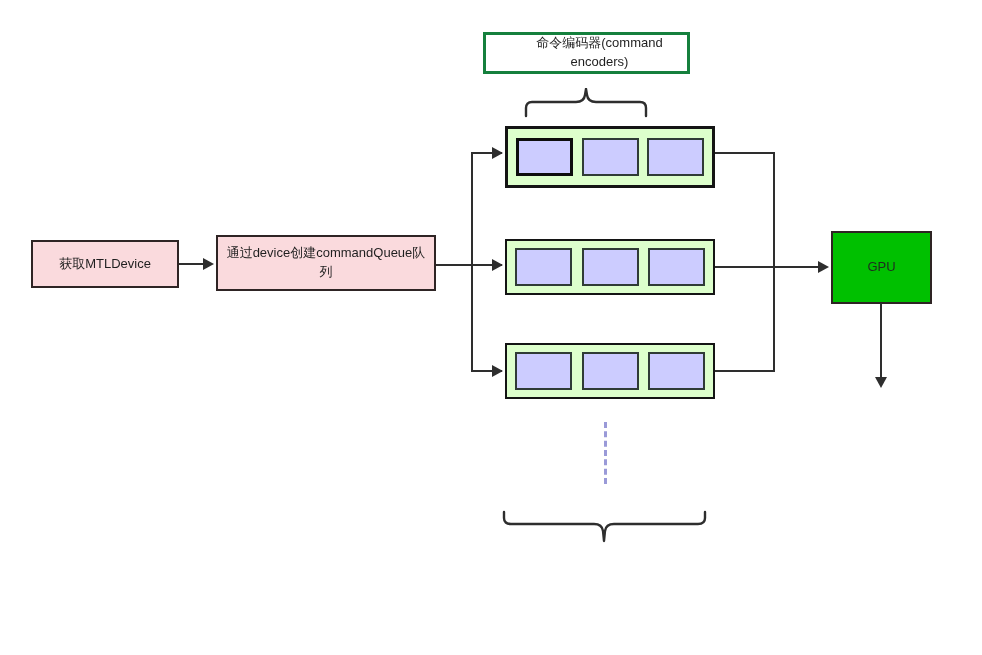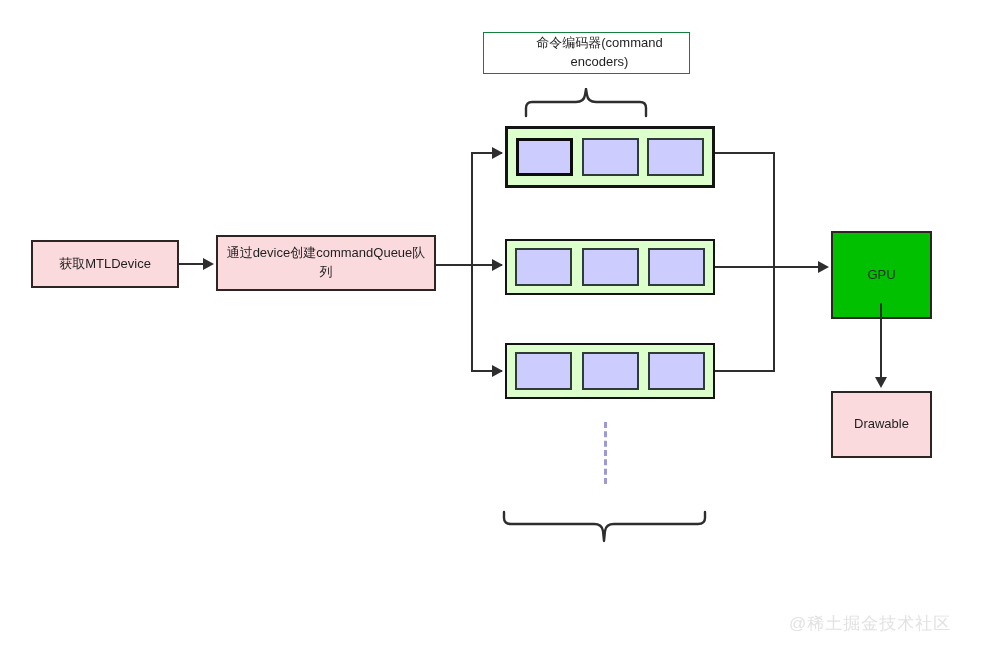--- a/index.html
+++ b/index.html
@@ -34,21 +34,21 @@
     font-size: 13px;
   }
   .node-green-fill {
     background: #00c000;
     border: 2px solid #2e2424;
     font-size: 13px;
     color: #1f2b1f;
   }
   .node-label-white {
     background: #ffffff;
-    border: 1px solid #15803d;
+    border: 3px solid #15803d;
     font-size: 13px;
     padding-left: 26px;
   }
   .node-label-green {
     background: #ddffcc;
     border: 1px solid #2e3a2a;
     font-size: 13px;
   }
   .node-inner-text {
     padding: 2px 8px;
@@ -182,36 +182,32 @@
     <span class="encoder-cell"></span>
     <span class="encoder-cell"></span>
   </div>
 
   <div class="line line-h" style="left:715px; top:152px; width:60px;"></div>
   <div class="line line-h" style="left:715px; top:370px; width:60px;"></div>
   <div class="line line-v" style="left:773px; top:152px; height:220px;"></div>
   <div class="line line-h" style="left:715px; top:266px; width:107px;"></div>
   <div class="arrow-right" style="left:818px; top:261px;"></div>
 
-  <div class="node node-green-fill" style="left:831px; top:231px; width:101px; height:88px;">
+  <div class="node node-green-fill" style="left:831px; top:231px; width:101px; height:73px;">
     <span class="node-inner-text">GPU</span>
   </div>
 
   <div class="line line-v" style="left:880px; top:303px; height:76px;"></div>
   <div class="arrow-down" style="left:875px; top:377px;"></div>
 
-  <div class="node node-pink" style="left:831px; top:391px; width:101px; height:67px;">
-    <span class="node-inner-text">Drawable</span>
-  </div>
 
   <div class="dashed-sep" style="left:604px; top:422px;"></div>
 
   <div class="brace" style="left:502px; top:510px;">
     <svg width="206" height="34" viewBox="0 0 206 34">
       <path d="M2,2 L2,8 Q2,14 9,14 L92,14 Q100,14 101,21 L102,31
                L103,21 Q104,14 112,14 L196,14 Q203,14 203,8 L203,2" fill="none" stroke="#2e2e2e" stroke-width="2.4" stroke-linecap="round" stroke-linejoin="round"></path>
     </svg>
   </div>
 
 
-  <div class="watermark" style="left:789px; top:612px;">@稀土掘金技术社区</div>
 
 </div>
 
 </body></html>

